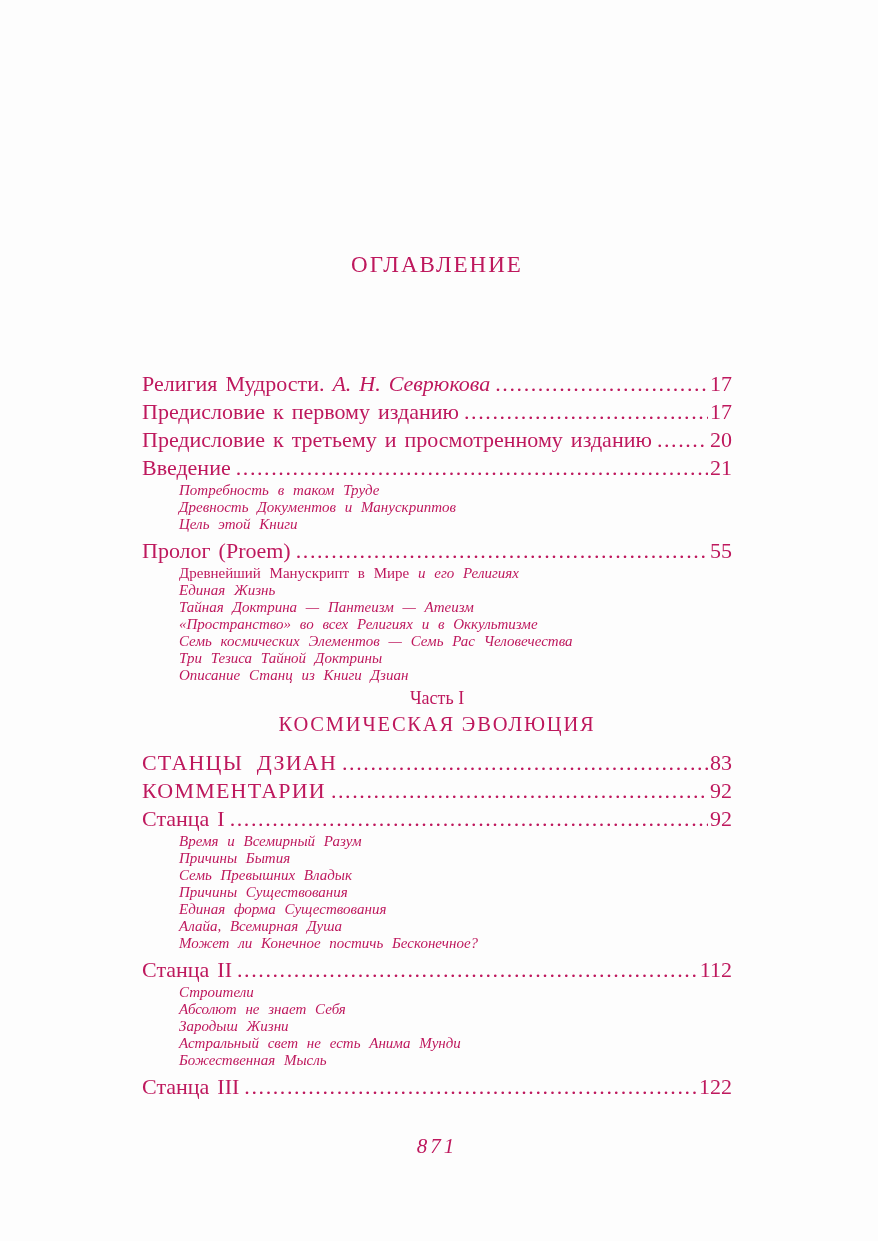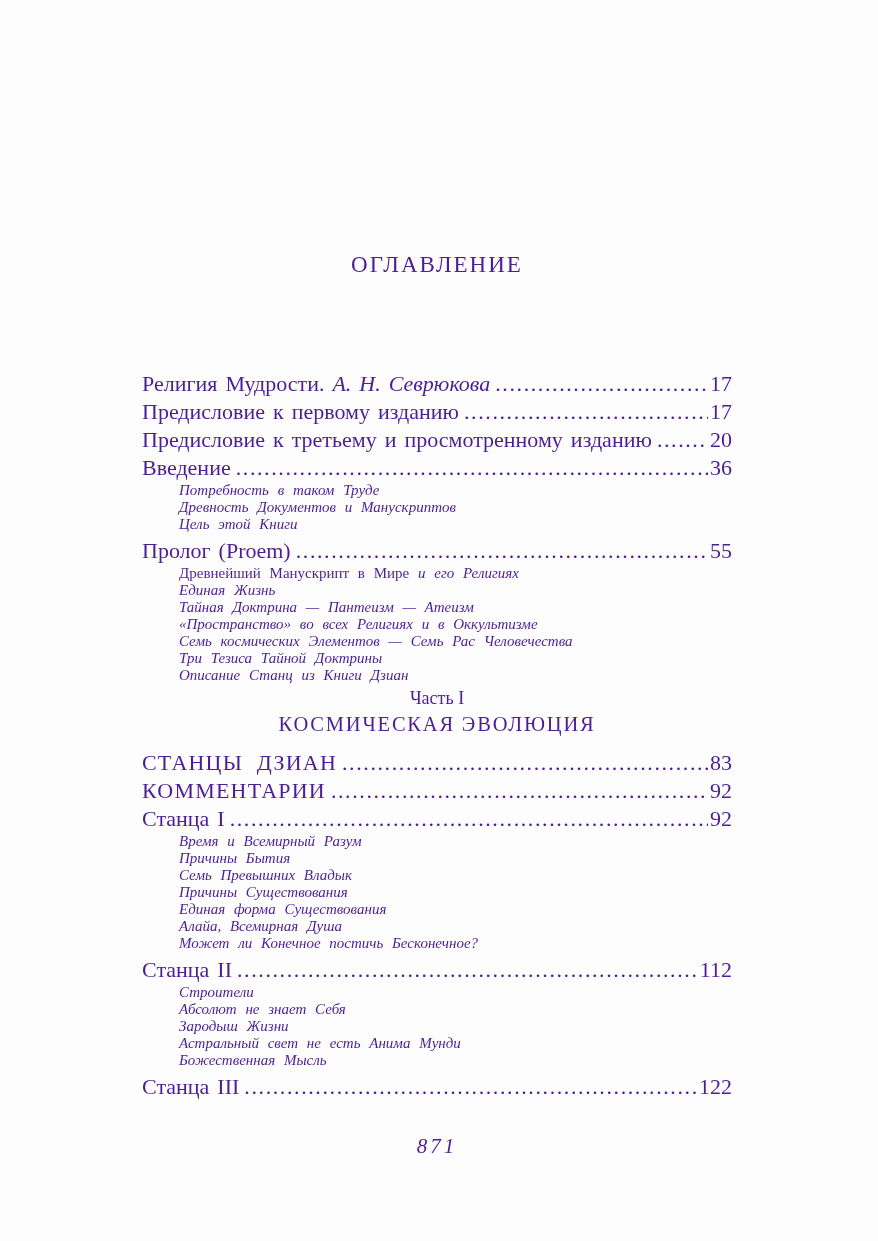--- a/index.html
+++ b/index.html
@@ -5,21 +5,21 @@
   html, body {
     margin: 0;
     padding: 0;
     background: #ffffff;
   }
   .page {
     position: relative;
     width: 878px;
     height: 1241px;
     background: #fdfdfd;
-    color: #4c1d95;
+    color: #be185d;
     font-family: "Liberation Serif", "DejaVu Serif", serif;
     overflow: hidden;
   }
   .toc-title {
     position: absolute;
     top: 252px;
     left: 142px;
     width: 590px;
     margin: 0;
     text-align: center;
@@ -124,21 +124,21 @@
           <span class="pg">17</span>
         </div>
         <div class="row main">
           <span class="label"><span>Предисловие к третьему и просмотренному изданию</span></span>
           <span class="dots">........................................................................................................................................................................................................</span>
           <span class="pg">20</span>
         </div>
         <div class="row main">
           <span class="label"><span>Введение</span></span>
           <span class="dots">........................................................................................................................................................................................................</span>
-          <span class="pg">36</span>
+          <span class="pg">21</span>
         </div>
         <div class="row sub">
           <span class="label"><span class="t-italic">Потребность в таком Труде</span></span>
         </div>
         <div class="row sub">
           <span class="label"><span class="t-italic">Древность Документов и Манускриптов</span></span>
         </div>
         <div class="row sub">
           <span class="label"><span class="t-italic">Цель этой Книги</span></span>
         </div>

